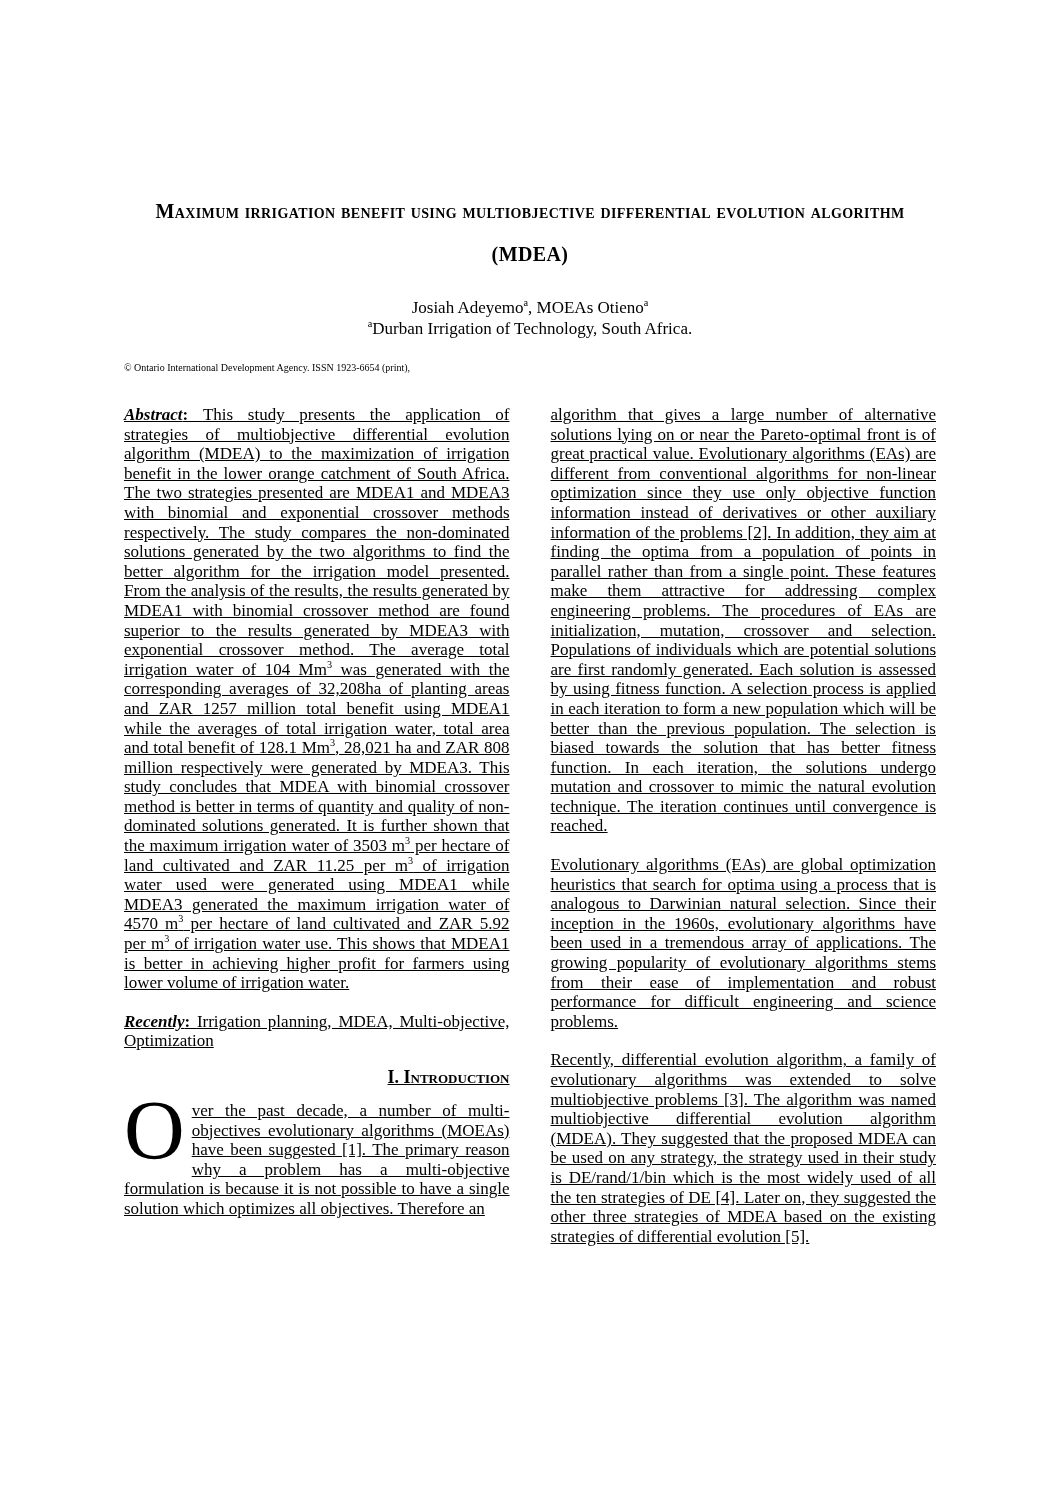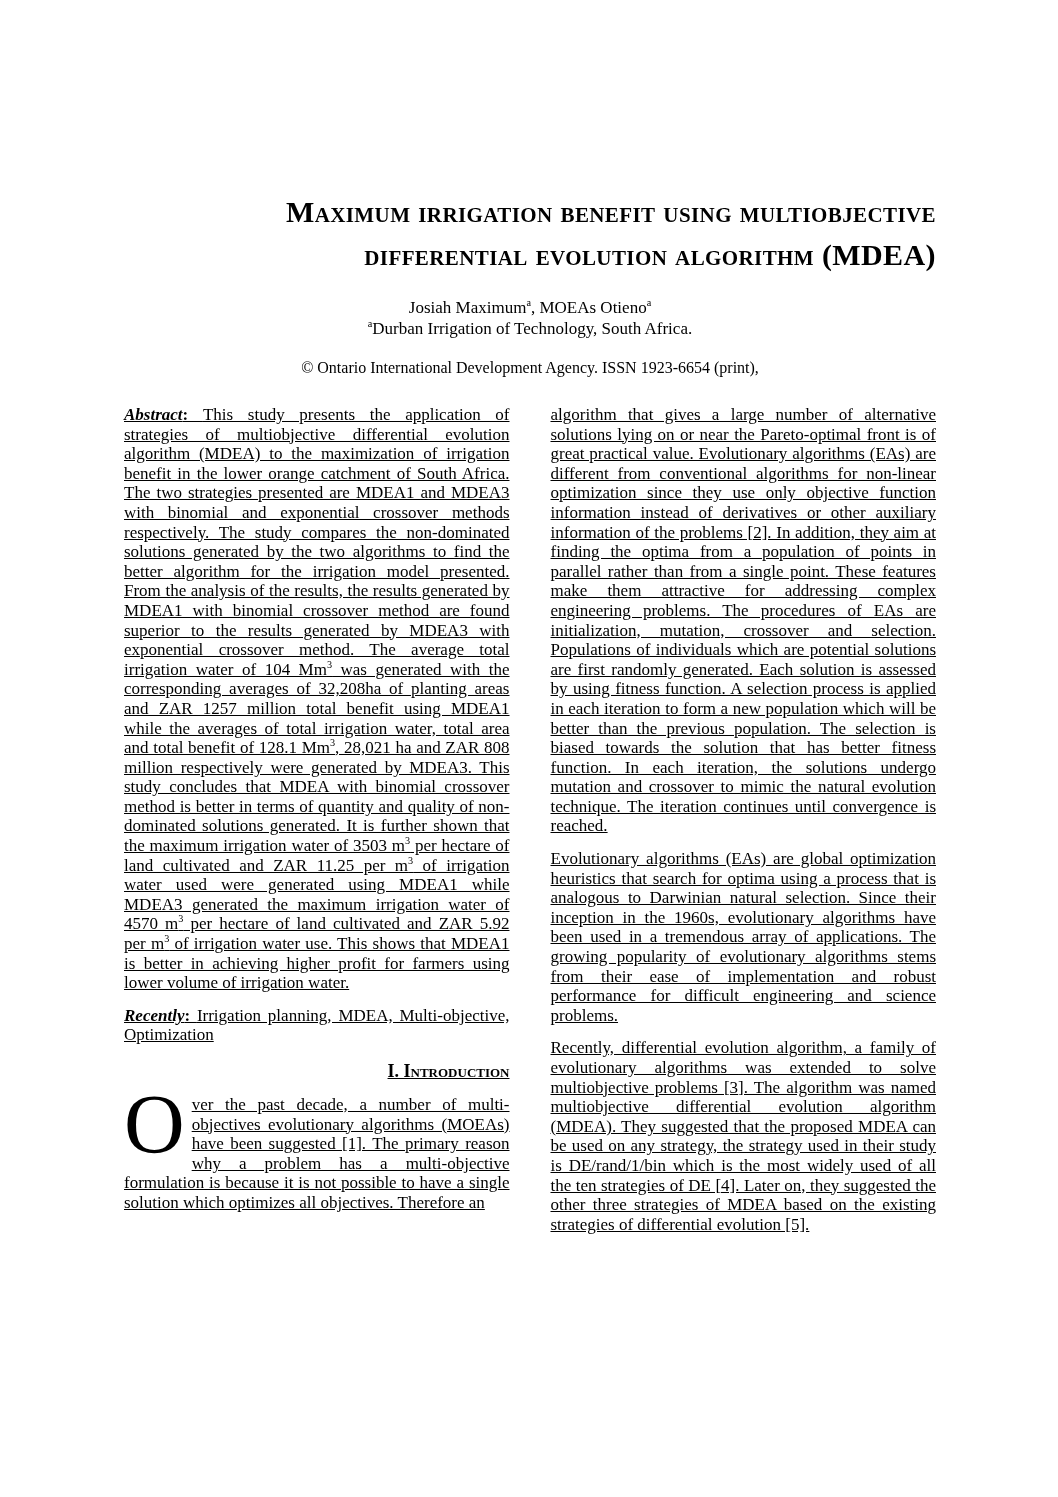--- a/index.html
+++ b/index.html
@@ -17,53 +17,52 @@
     position: absolute;
     left: 124px;
     top: 190px;
     width: 812px;
   }
   .b { font-weight: bold; }
   .i { font-style: italic; }
   sup { font-size: 0.6em; vertical-align: super; line-height: 0; }
 
   .title {
-    text-align: right;
+    text-align: center;
     font-weight: bold;
     font-variant: small-caps;
-    font-size: 30px;
+    font-size: 20px;
     line-height: 43px;
     letter-spacing: 0.4px;
   }
   .authors {
     margin-top: 21px;
     text-align: center;
     font-size: 17px;
     line-height: 21px;
   }
   .publisher {
     margin-top: 19px;
-    text-align: center;
-    font-size: 16px;
+    font-size: 10px;
     line-height: 20px;
   }
   .columns {
     margin-top: 27px;
     display: flex;
     gap: 41px;
   }
   .col {
     width: 385.5px;
     font-size: 17px;
     line-height: 19.6px;
     text-align: justify;
     text-decoration: underline;
   }
   .para { margin: 0; }
-  .para + .para { margin-top: 13px; }
+  .para + .para { margin-top: 19px; }
   .keywords { margin-top: 17px; }
   .sec-heading {
     margin-top: 15px;
     text-align: right;
     font-weight: bold;
     font-variant: small-caps;
     font-size: 18px;
     line-height: 22px;
   }
   .intro-para { margin-top: 13px; }
@@ -77,21 +76,21 @@
 </style>
 </head>
 <body>
 
 <div class="page">
   <div class="content">
 
     <div class="title">Maximum irrigation benefit using multiobjective differential evolution algorithm (MDEA)</div>
 
     <div class="authors">
-      <div><span>Josiah Maximum</span><sup>a</sup><span>, MOEAs Otieno</span><sup>a</sup></div>
+      <div><span>Josiah Adeyemo</span><sup>a</sup><span>, MOEAs Otieno</span><sup>a</sup></div>
       <div><sup>a</sup><span>Durban Irrigation of Technology, South Africa.</span></div>
     </div>
 
     <div class="publisher">
       <div>© Ontario International Development Agency. ISSN 1923-6654 (print),</div>
     </div>
 
     <div class="columns">
 
       <div class="col">

